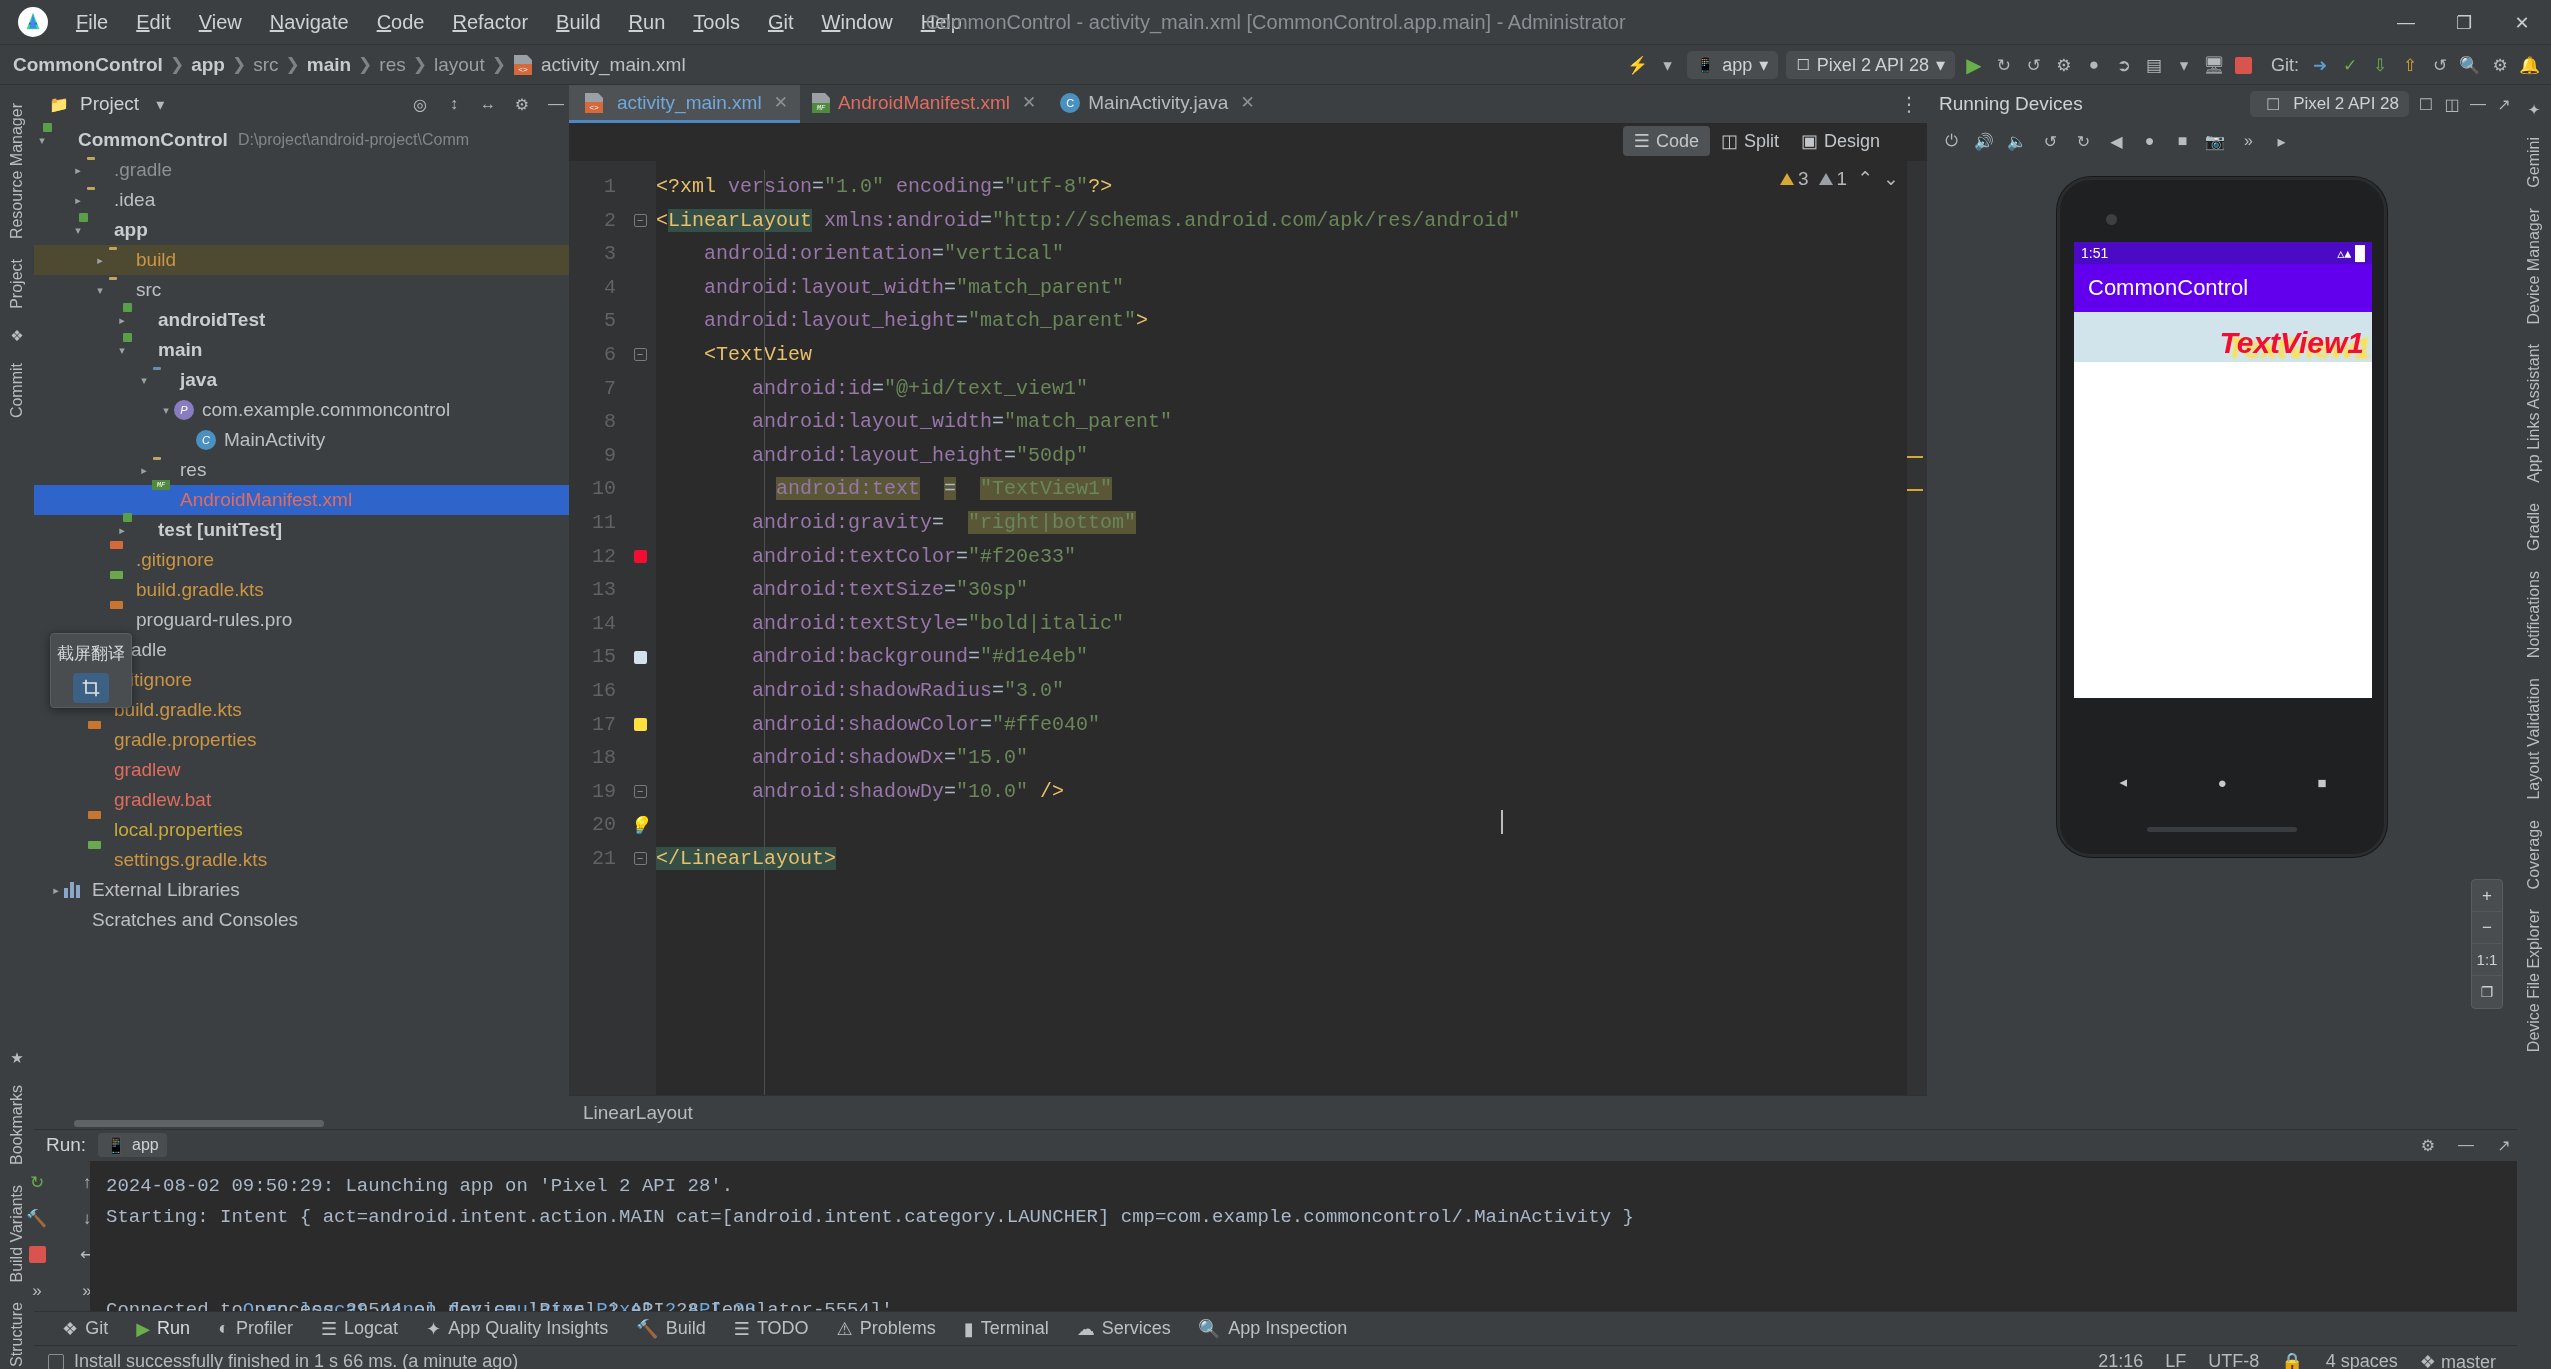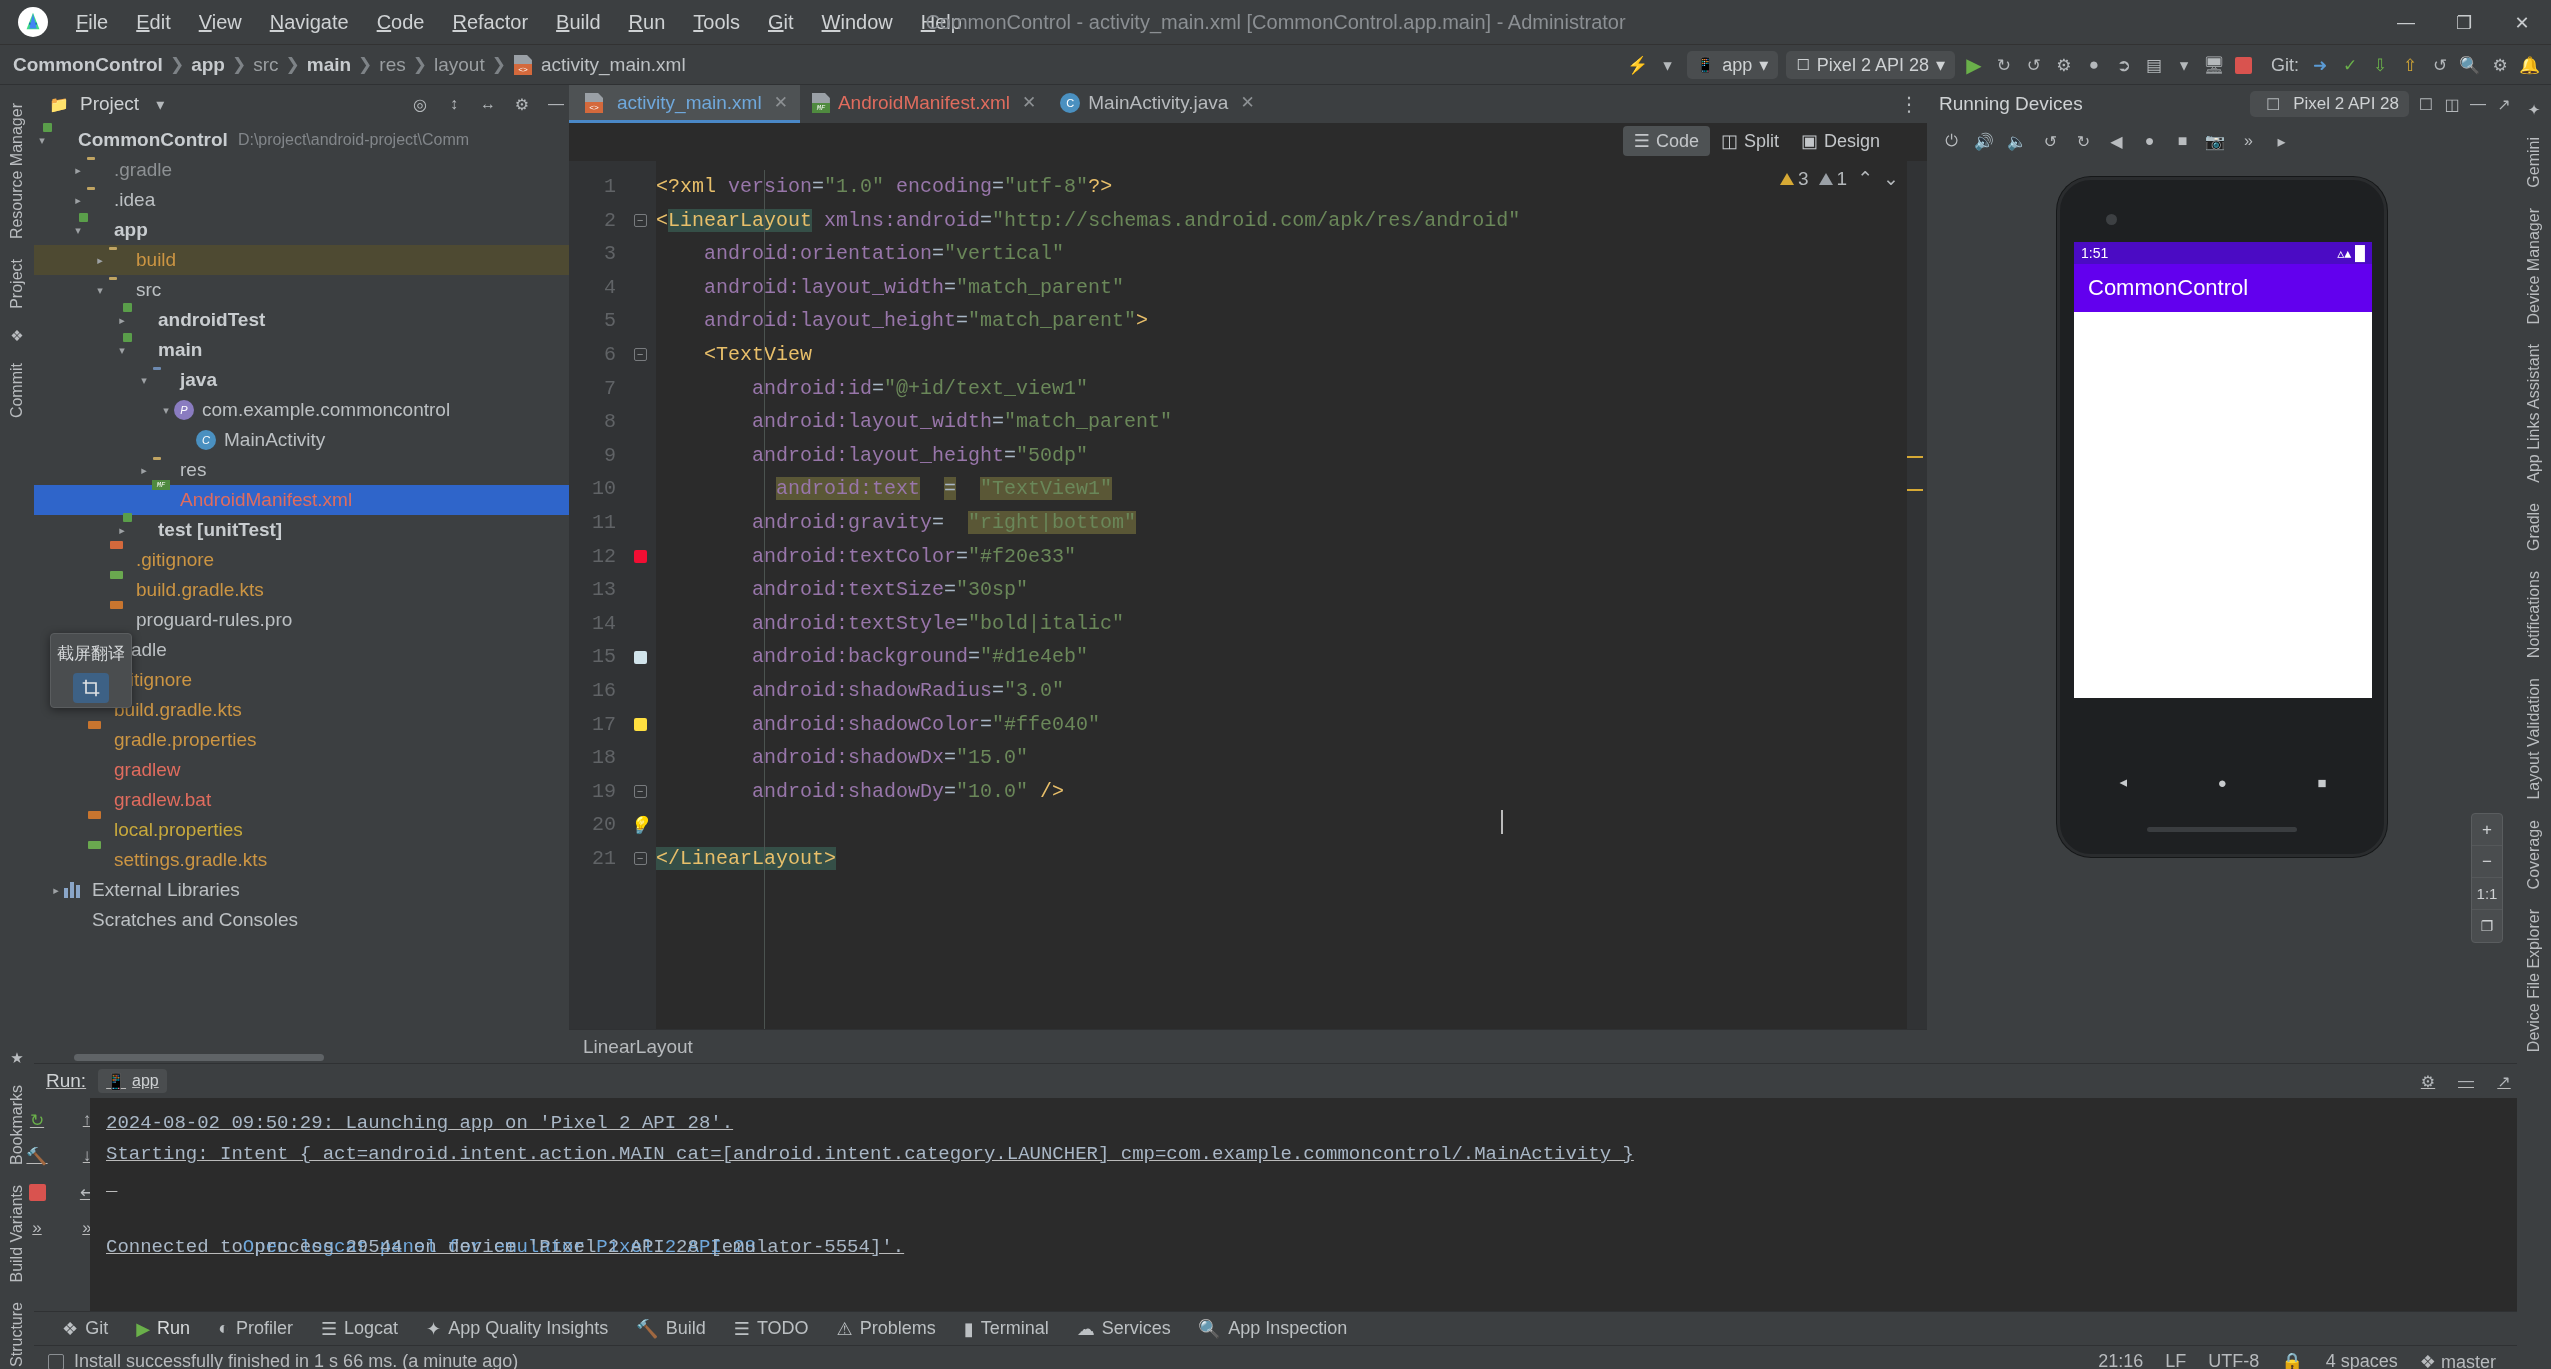--- a/index.html
+++ b/index.html
@@ -201,22 +201,22 @@
      background:#3a3d40;border-radius:3px;}
   .pcam{position:absolute;left:46px;top:34px;width:11px;height:11px;border-radius:50%;
      background:#3d4043;}
   .zoomcol{position:absolute;right:14px;bottom:120px;width:32px;background:#4a4d4f;
      border:1px solid #5a5d5f;border-radius:4px;display:flex;flex-direction:column;}
   .zoomcol div{height:32px;display:flex;align-items:center;justify-content:center;
      color:#cfd2d4;font-size:17px;border-bottom:1px solid #55585a;}
   .zoomcol div:last-child{border-bottom:none;}
 
   
-  .runpanel{height:248px;background:#3c3f41;display:flex;flex-direction:column;flex:0 0 auto;
-     border-top:1px solid #2f3133;text-decoration:underline;}
+  .runpanel{height:182px;background:#3c3f41;display:flex;flex-direction:column;flex:0 0 auto;
+     border-top:1px solid #2f3133;}
   .runhdr{height:34px;display:flex;align-items:center;padding-left:12px;gap:12px;}
   .runhdr .t{font-size:19px;color:#cfd2d4;}
   .runhdr .chip2{height:24px;border-radius:4px;background:#4a4d4f;display:flex;align-items:center;
      gap:6px;padding:0 8px;font-size:16px;color:#cfd2d4;}
   .runhdr .sp{flex:1 1 auto;}
   .runhdr .ic{width:26px;height:26px;display:flex;align-items:center;justify-content:center;
      color:#b4b8bb;font-size:16px;}
   .runbody{flex:1 1 auto;display:flex;min-height:0;}
   .runrail{width:56px;display:flex;flex-direction:column;align-items:center;gap:0;padding-top:4px;
      flex:0 0 auto;}
@@ -722,20 +722,23 @@
           <div class="phone">
             <div class="pcam"></div>
             <div class="pscreen">
               <div class="pstatus">
                 <span>1:51</span>
                 <span>▵▴ █</span>
               </div>
               <div class="papp">
                 <span>CommonControl</span>
               </div>
+              <div class="ptv">
+                <span>TextView1</span>
+              </div>
             </div>
             <div class="pnav">
               <span>◂</span>
               <span>●</span>
               <span>■</span>
             </div>
             <div class="pchin"></div>
           </div>
           <div class="zoomcol">
             <div>+</div>

